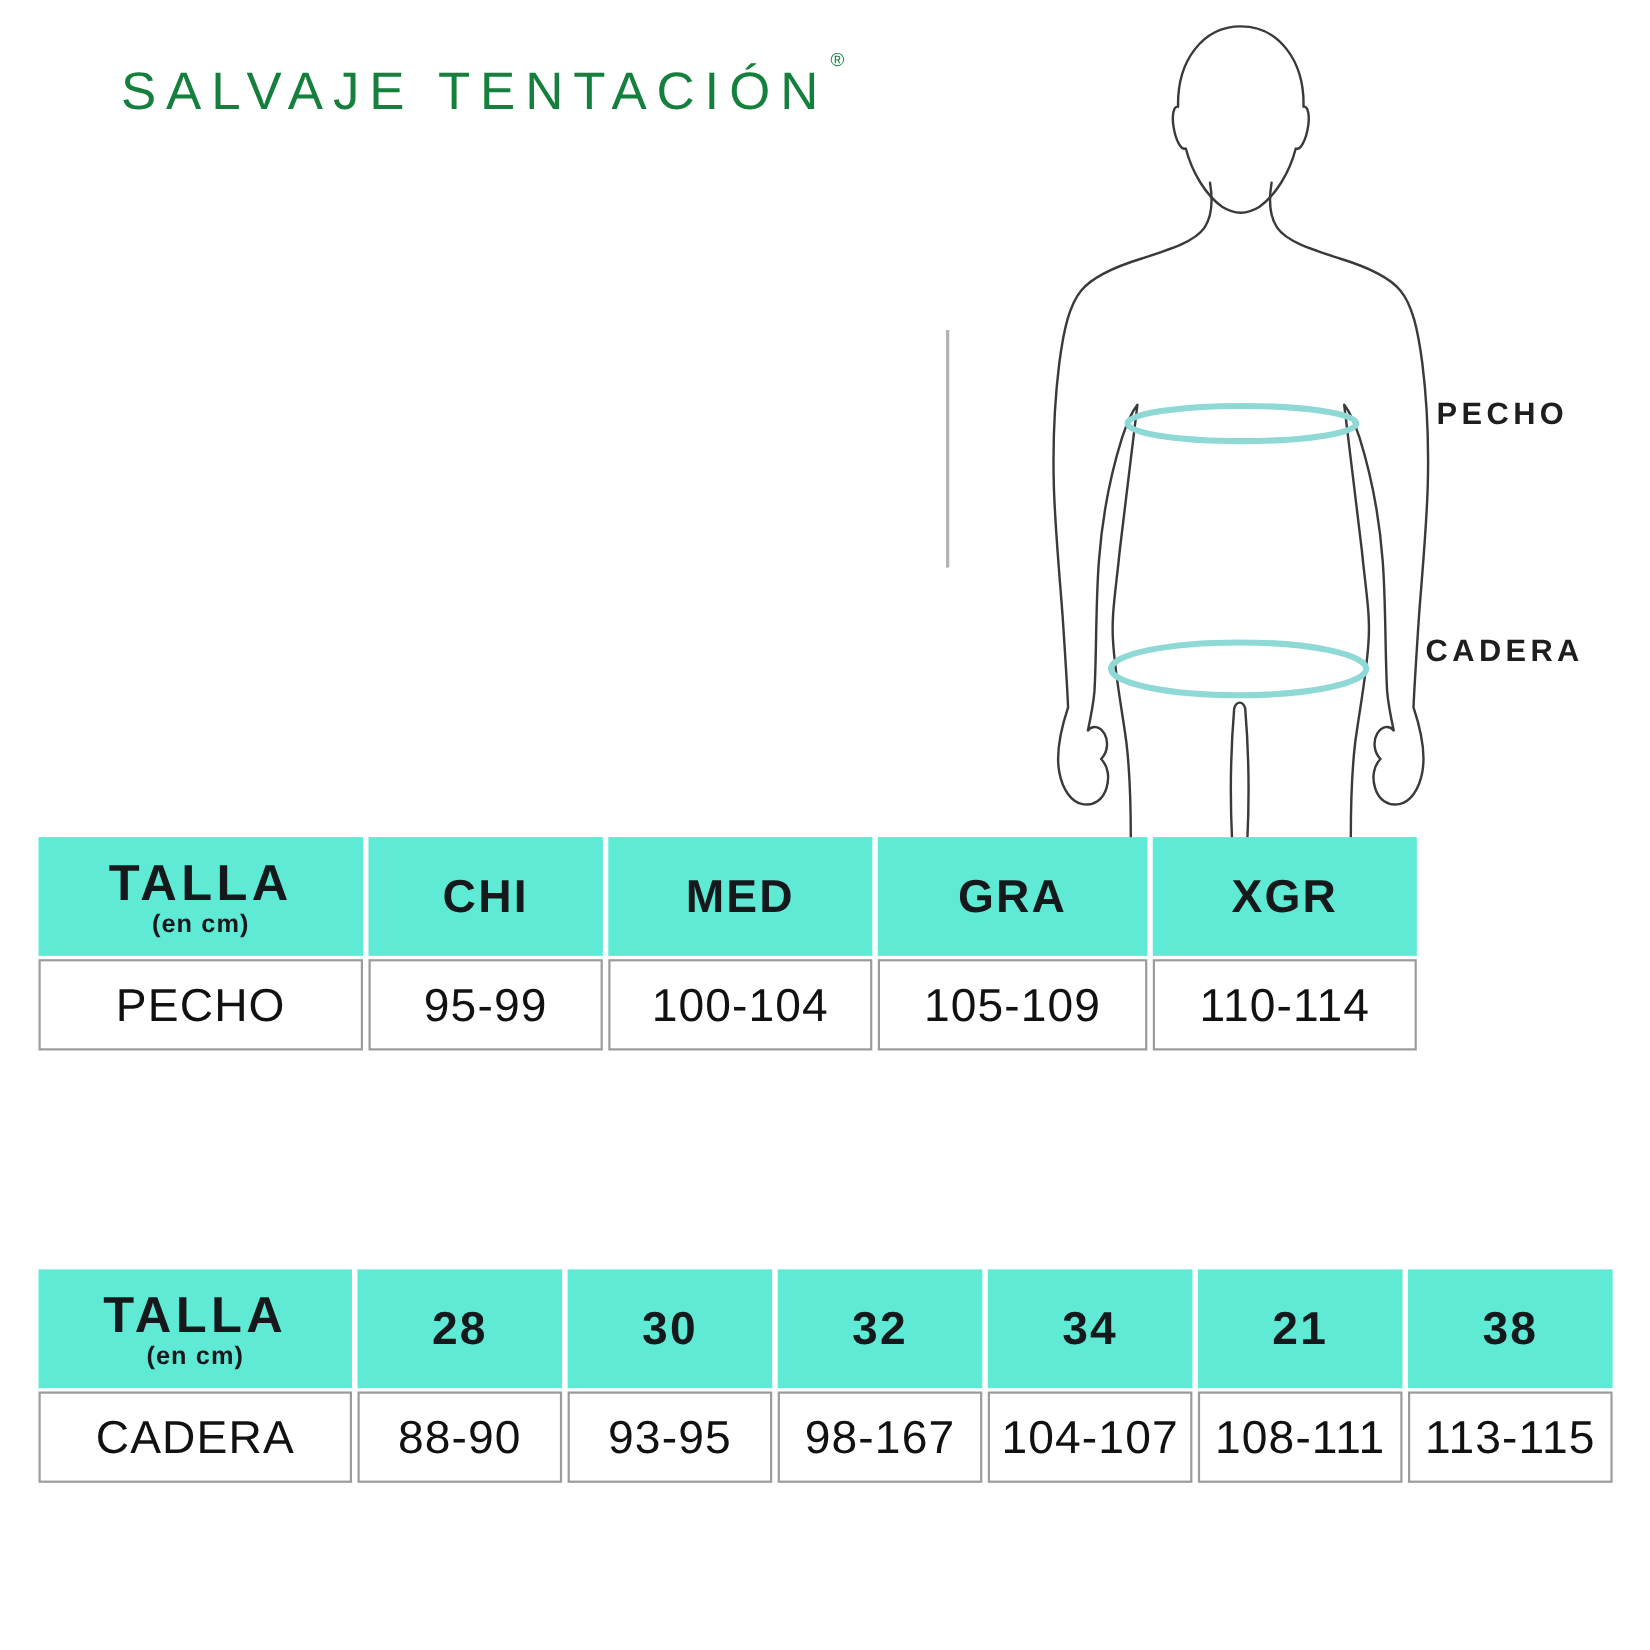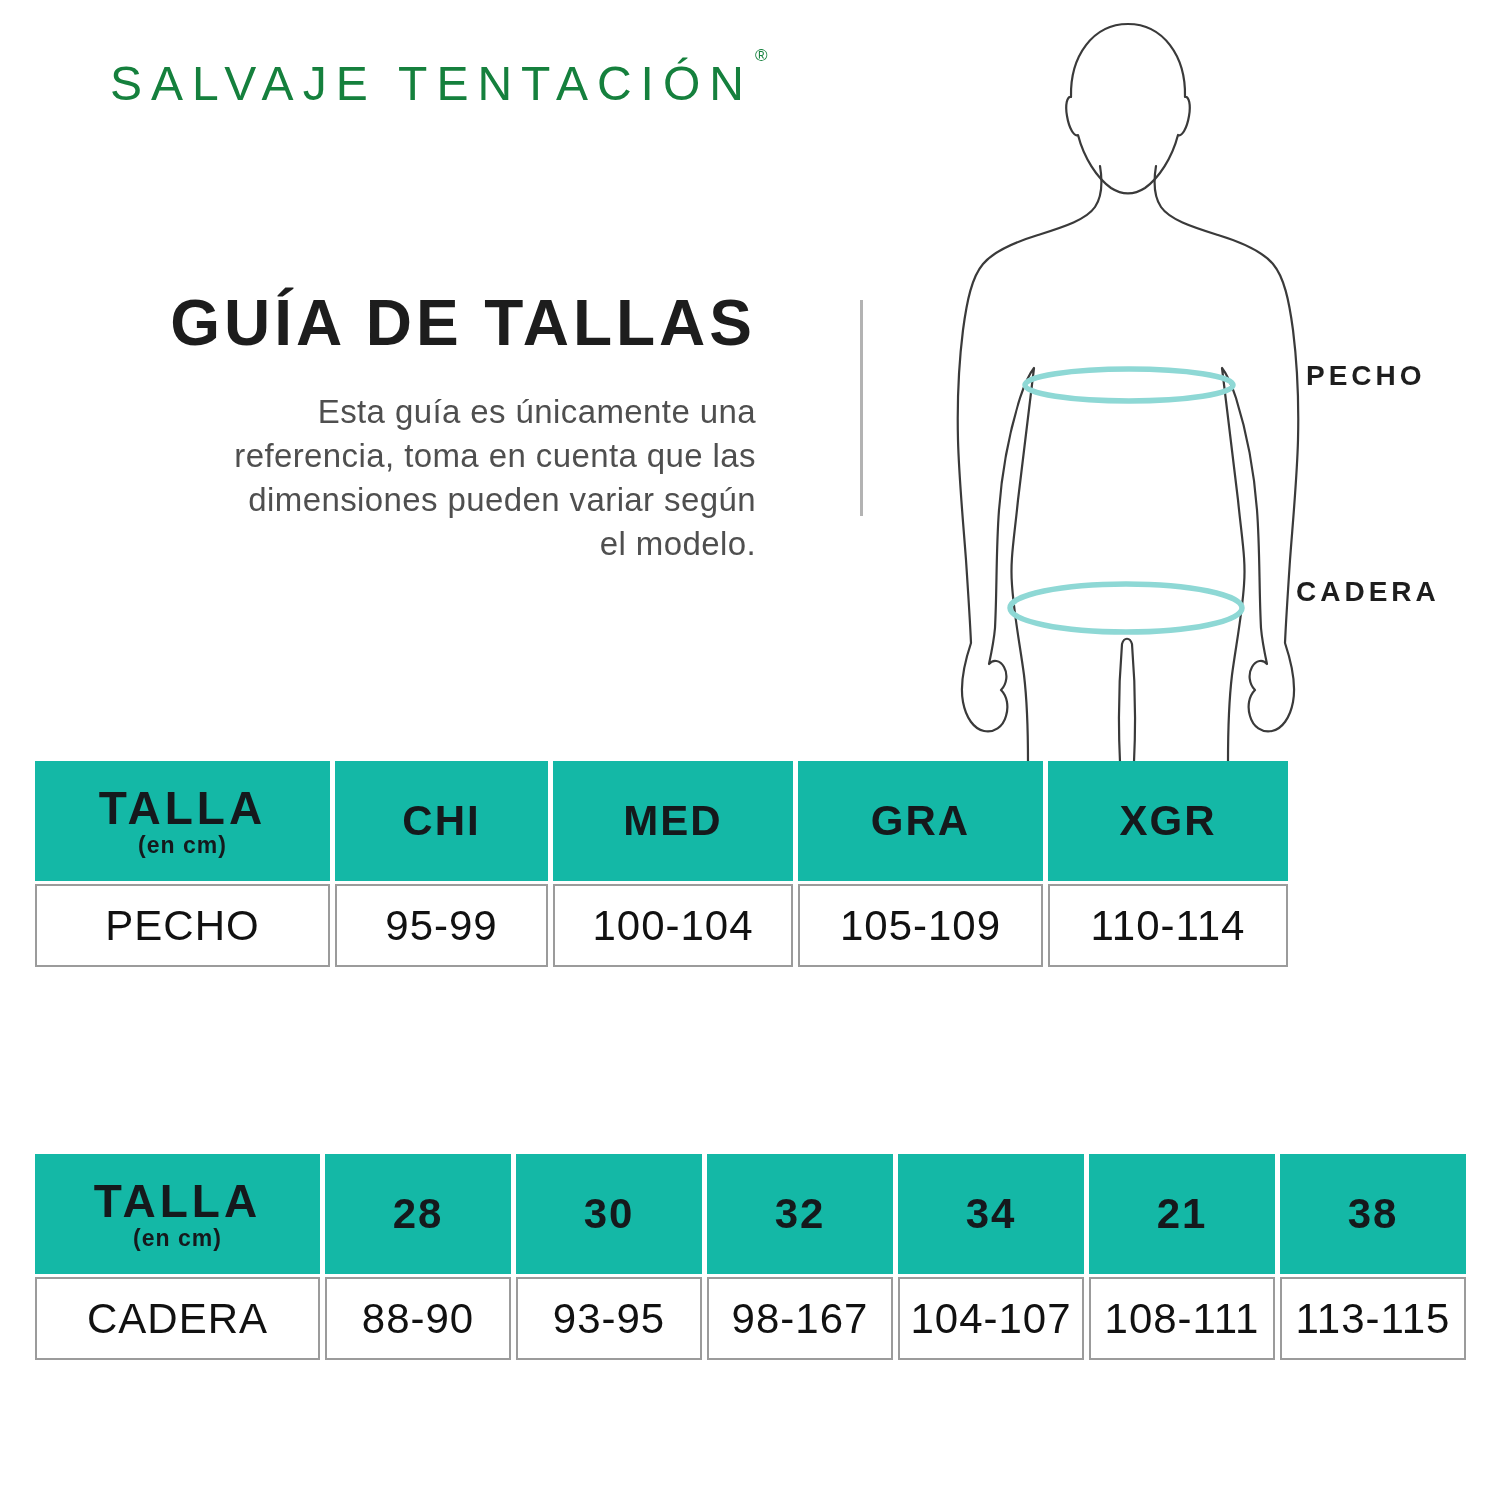--- a/index.html
+++ b/index.html
@@ -25,48 +25,39 @@
   
   .section-label{position:absolute;left:113px;font-weight:bold;font-size:30px;
     letter-spacing:4px;color:#2a2a2a;white-space:nowrap;}
   .section-label.upper{top:700px;}
   .section-label.lower{top:1084px;}
   
   table.size-table{position:absolute;left:30px;border-collapse:separate;border-spacing:5px 3px;table-layout:fixed;}
   table.t1{top:758px;width:1263px;}
   table.t2{top:1151px;width:1441px;}
   .size-table th{
-    background:#14b8a6;height:120px;text-align:center;vertical-align:middle;
+    background:#5eead4;height:108px;text-align:center;vertical-align:middle;
     font-weight:bold;font-size:42px;letter-spacing:2px;color:#15191c;padding:0;
   }
   .size-table th .talla{display:block;font-size:46px;letter-spacing:4px;line-height:1.05;}
   .size-table th .unit{display:block;font-size:23px;letter-spacing:1px;line-height:1.1;}
   .size-table td{
     background:#ffffff;border:2px solid #9b9b9b;height:79px;text-align:center;
     vertical-align:middle;font-size:42px;color:#111111;letter-spacing:1px;padding:0;
   }
 </style>
 </head>
 <body>
 
 <div class="canvas">
 
   <div class="brand">
     <span>SALVAJE TENTACIÓN</span><sup>®</sup>
   </div>
 
-  <div class="intro">
-    <h1>GUÍA DE TALLAS</h1>
-    <p class="desc">
-      <span>Esta guía es únicamente una</span><br>
-      <span>referencia, toma en cuenta que las</span><br>
-      <span>dimensiones pueden variar según</span><br>
-      <span>el modelo.</span>
-    </p>
-  </div>
 
   <div class="divider"></div>
 
   <div class="figure-wrap">
     <svg viewBox="940 20 400 742" xmlns="http://www.w3.org/2000/svg">
       <g fill="none" stroke="#3a3a3a" stroke-width="2.2" stroke-linecap="round" stroke-linejoin="round">
 
         <path d="M 1128 24
           C 1163 24 1186 56 1185 97
           C 1189 96 1191 105 1189 116

